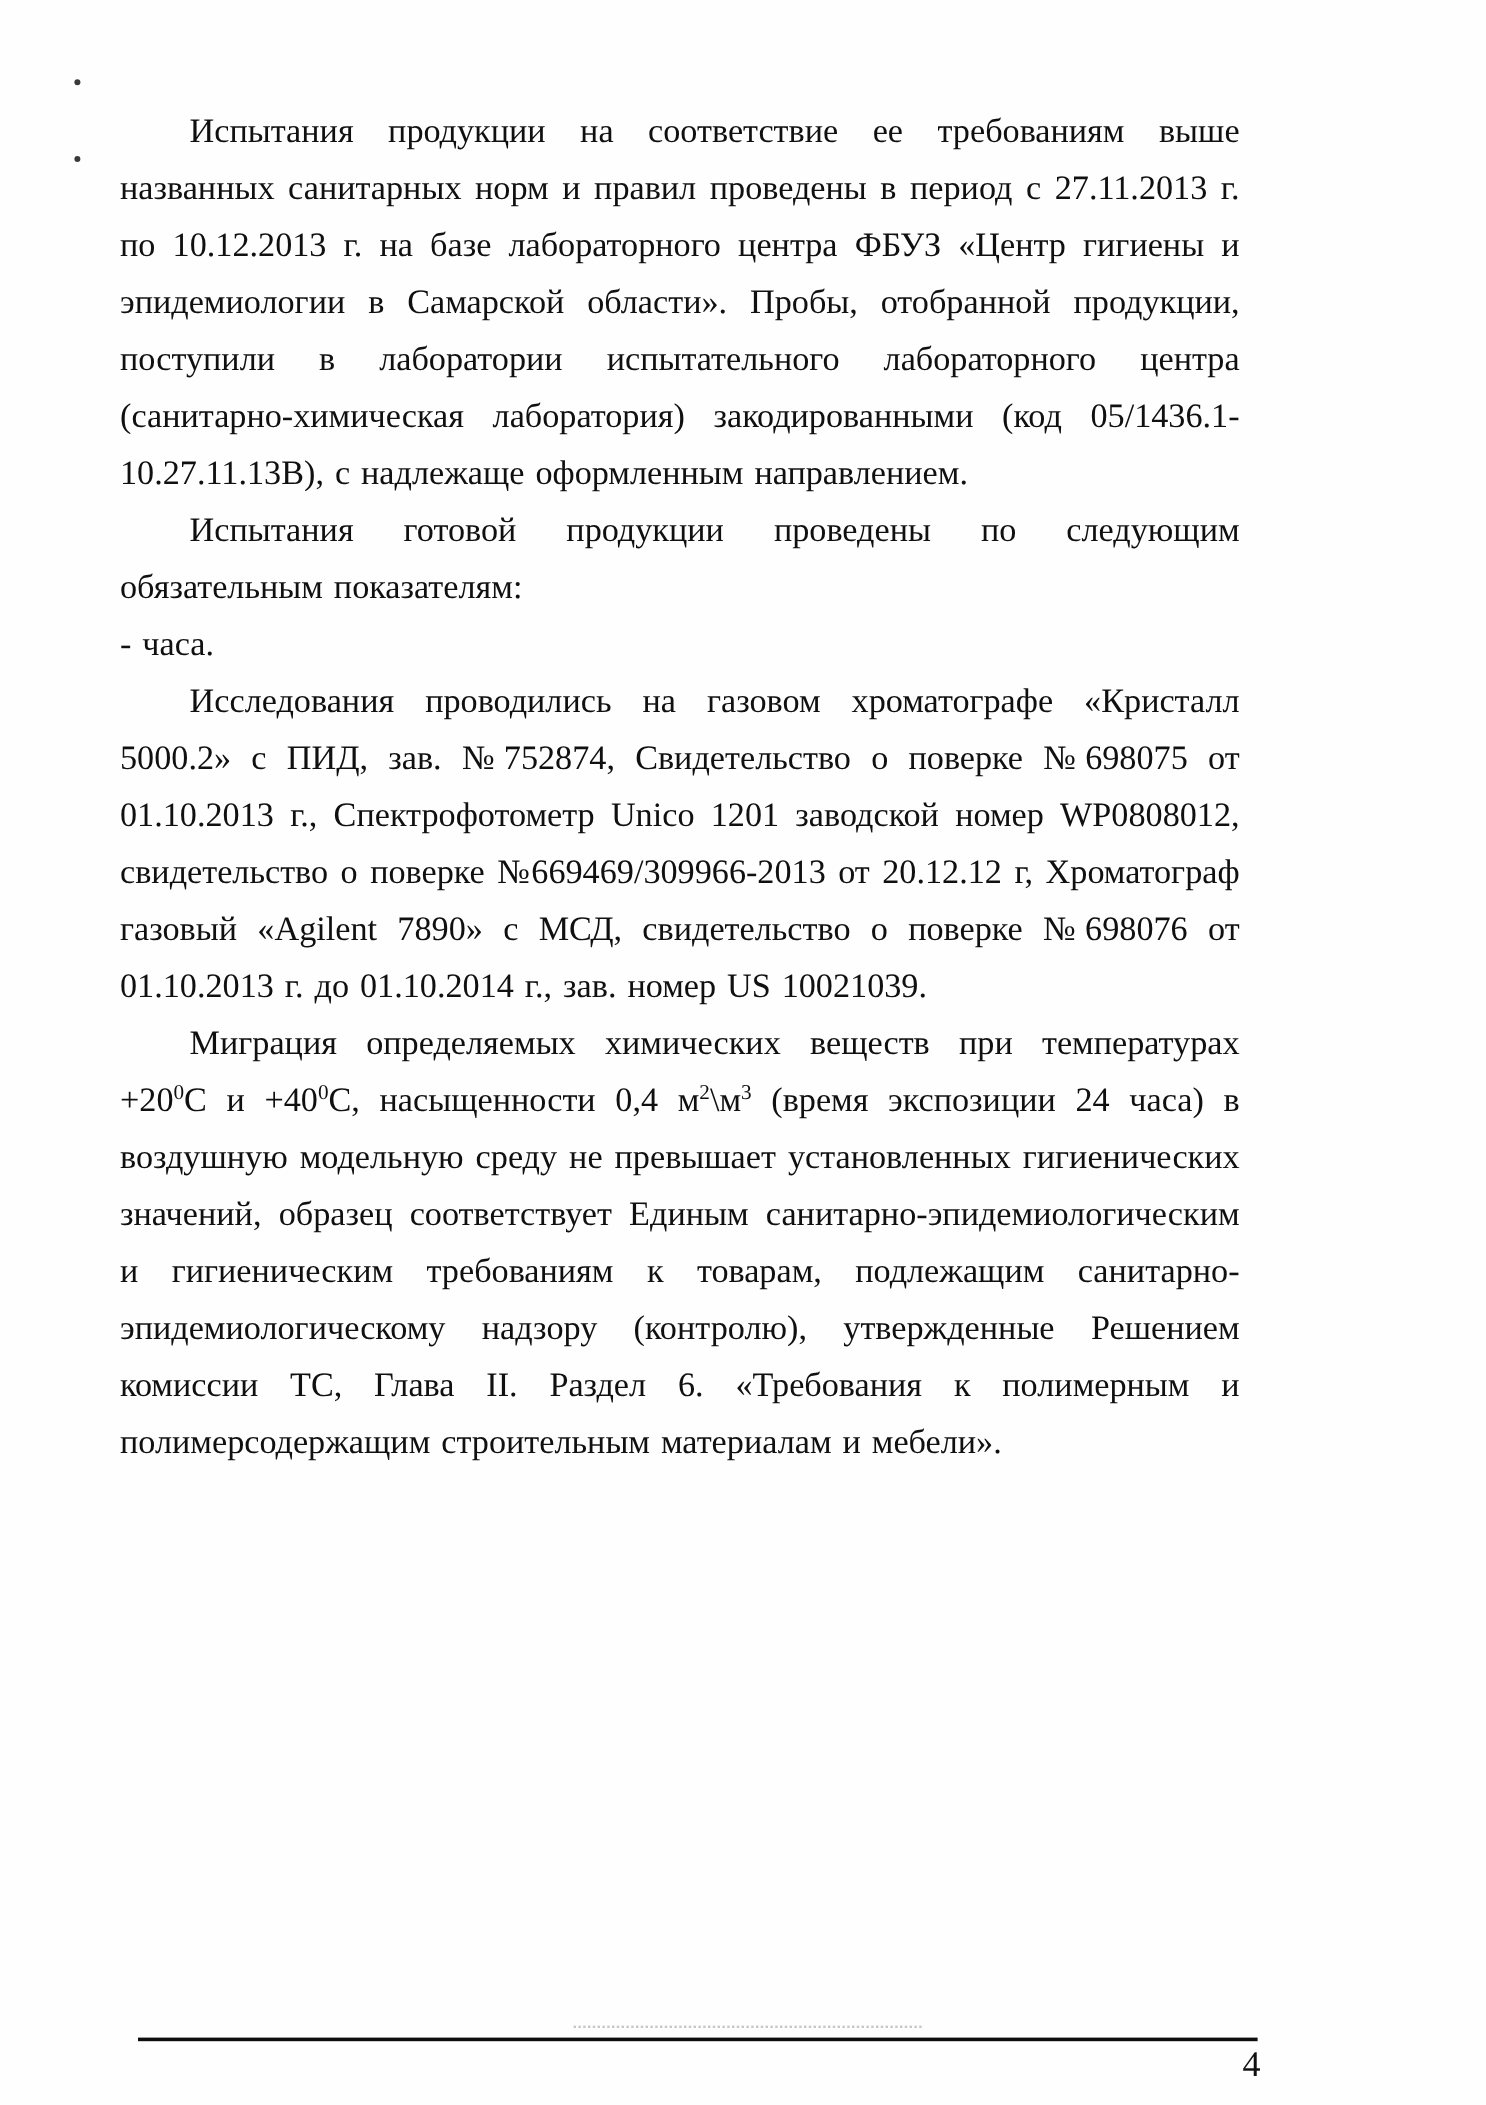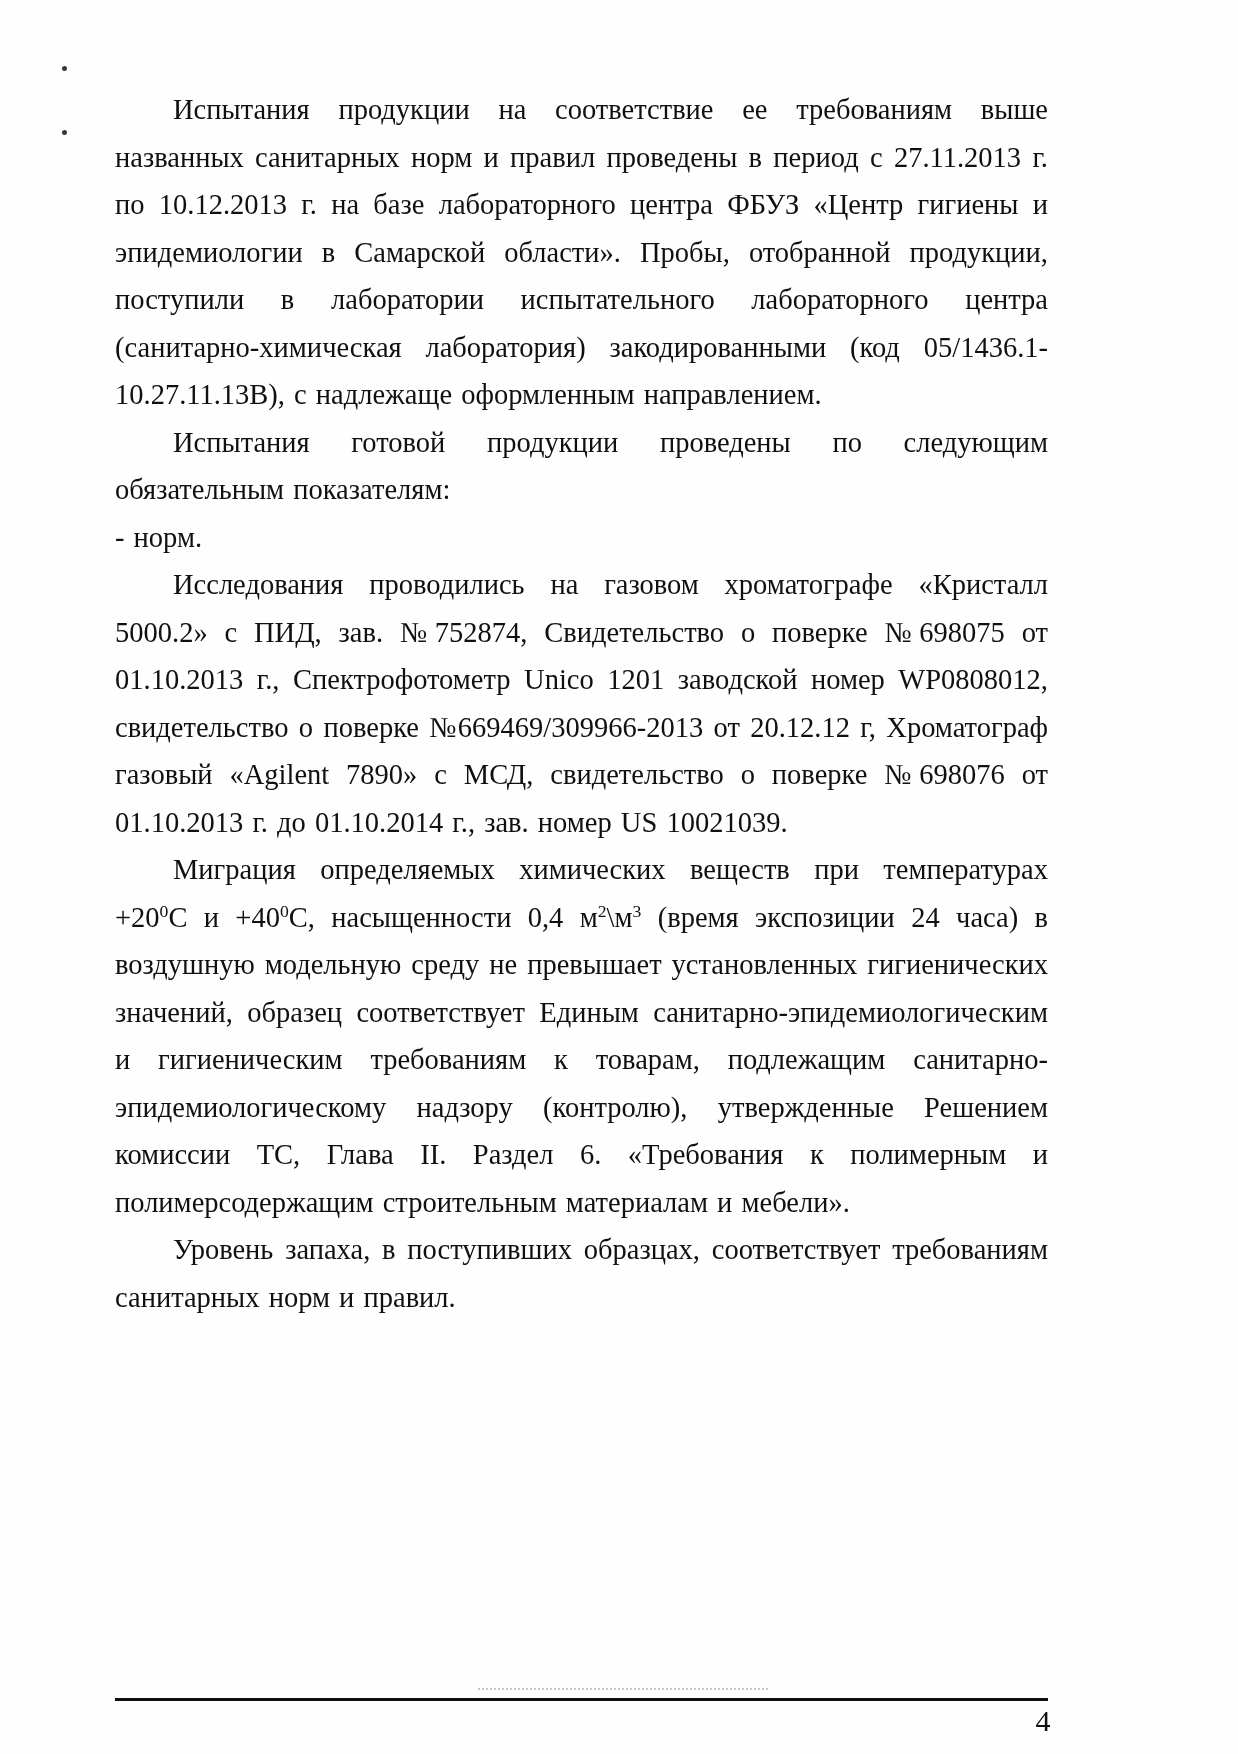--- a/index.html
+++ b/index.html
@@ -18,21 +18,21 @@
   .sheet {
     position: absolute;
     top: 0; left: 0;
     width: 1238px;
     height: 1754px;
     background: #fefefe;
   }
   .content {
     position: absolute;
     top: 86px;
-    left: 115px;
+    left: 100px;
     width: 933px;
   }
   p.doc-par {
     margin: 0;
     font-size: 28.5px;
     line-height: 47.5px;
     text-align: justify;
     text-align-last: left;
     word-spacing: 2px;
   }
@@ -83,30 +83,29 @@
   <div class="speck" style="left:62px; top:130px;"></div>
 
   <div class="content">
 
     <p class="doc-par indent">Испытания продукции на соответствие ее требованиям выше названных санитарных норм и правил проведены в период с 27.11.2013 г. по 10.12.2013 г. на базе лабораторного центра ФБУЗ «Центр гигиены и эпидемиологии в Самарской области». Пробы, отобранной продукции, поступили в лаборатории испытательного лабораторного центра (санитарно-химическая лаборатория) закодированными (код 05/1436.1-10.27.11.13В), с надлежаще оформленным направлением.</p>
 
 
     <p class="doc-par indent">Испытания готовой продукции проведены по следующим обязательным показателям:</p>
 
 
-    <p class="doc-par">- норм.</p>
+    <p class="doc-par">- часа.</p>
 
 
     <p class="doc-par indent">Исследования проводились на газовом хроматографе «Кристалл 5000.2» с ПИД, зав. №752874, Свидетельство о поверке №698075 от 01.10.2013 г., Спектрофотометр Unico 1201 заводской номер WP0808012, свидетельство о поверке №669469/309966-2013 от 20.12.12 г, Хроматограф газовый «Agilent 7890» с МСД, свидетельство о поверке №698076 от 01.10.2013 г. до 01.10.2014 г., зав. номер US 10021039.</p>
 
     <p class="doc-par indent">
       <span>Миграция определяемых химических веществ при температурах +20</span><sup>0</sup><span>С и +40</span><sup>0</sup><span>С, насыщенности 0,4 м</span><sup>2</sup><span>\м</span><sup>3</sup><span> (время экспозиции 24 часа) в воздушную модельную среду не превышает установленных гигиенических значений, образец соответствует Единым санитарно-эпидемиологическим и гигиеническим требованиям к товарам, подлежащим санитарно-эпидемиологическому надзору (контролю), утвержденные Решением комиссии ТС, Глава II. Раздел 6. «Требования к полимерным и полимерсодержащим строительным материалам и мебели».</span>
     </p>
 
-    <p class="doc-par indent">Уровень запаха, в поступивших образцах, соответствует требованиям санитарных норм и правил.</p>
 
   </div>
 
   <div class="noise"></div>
   <div class="footer-rule"></div>
   <div class="page-number">4</div>
 
 </div>
 
 </body></html>

